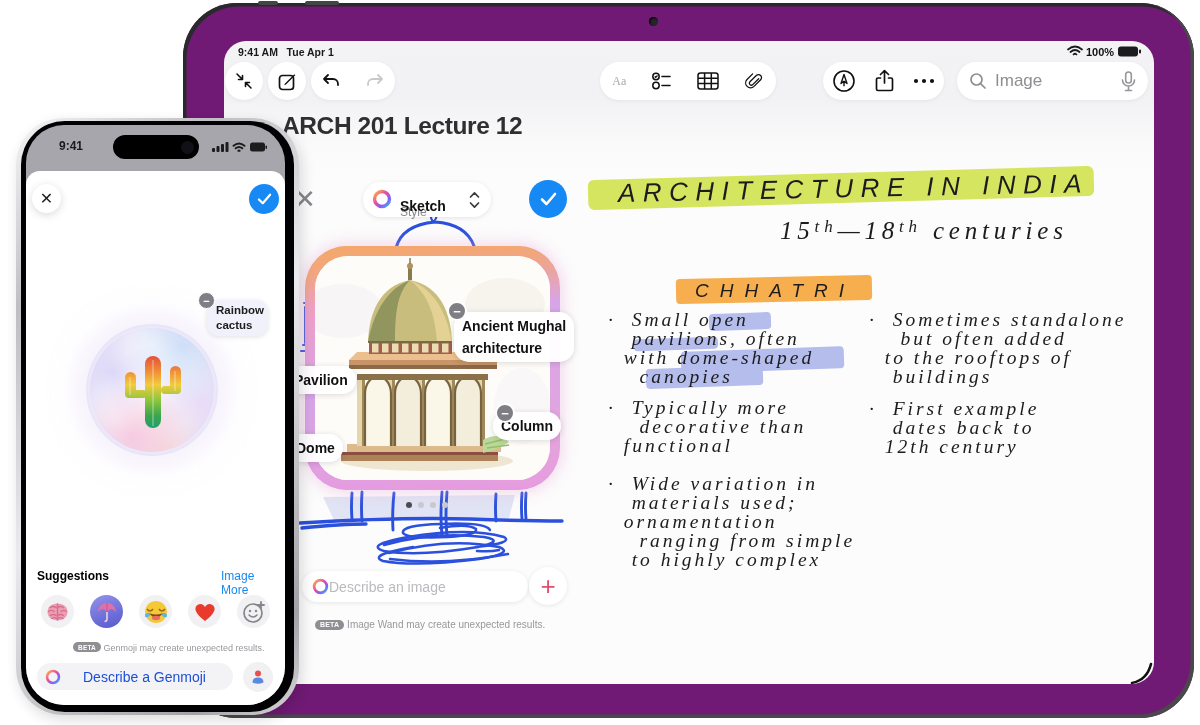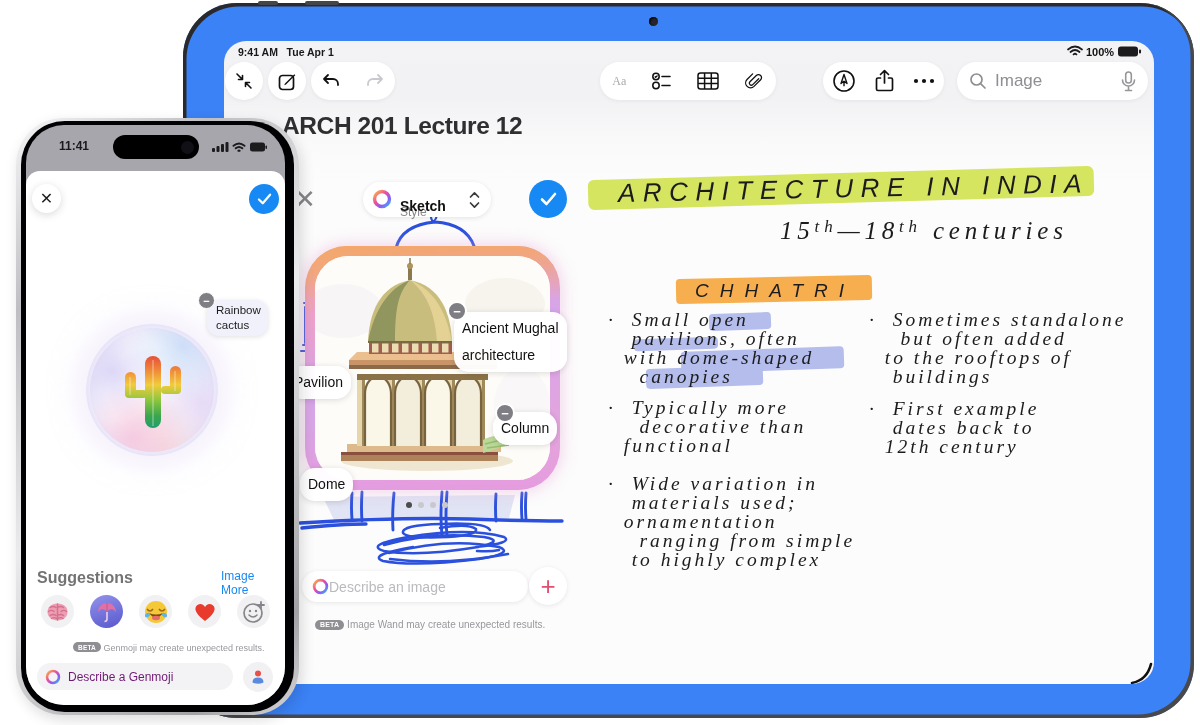--- a/index.html
+++ b/index.html
@@ -1,20 +1,20 @@
 <!DOCTYPE html>
 <html><head>
 <meta charset="utf-8">
 <style>
   * { margin:0; padding:0; box-sizing:border-box; }
   html,body { width:1200px; height:725px; background:#fff; overflow:hidden;
     font-family:"Liberation Sans", sans-serif; }
   
   #ipad { position:absolute; left:183px; top:3px; width:1011px; height:715px;
-    background:#3b82f6; border-radius:54px;
+    background:#701a75; border-radius:54px;
     box-shadow: inset -2px -2px 0 1.5px #49494b, inset 2px 2px 0 1.5px #2a2a2c; }
   .ipad-btn { position:absolute; top:-2px; height:4px; background:#454547; border-radius:2px; }
   #ipad-cam { position:absolute; left:466px; top:14px; width:9px; height:9px; border-radius:50%;
     background:#26262a; box-shadow: inset 1px 1px 2px #000; }
   #ipad-screen { position:absolute; left:41px; top:38px; width:930px; height:643px;
     background:linear-gradient(180deg,#f3f3f5 0,#f2f2f4 58px,#fafafb 105px,#fcfcfc 140px,#fcfcfc); border-radius:22px; overflow:hidden; }
   .ip-status { position:absolute; top:5px; left:14px; font-size:10.5px; font-weight:700;
     color:#19191b; }
   .ip-batt { position:absolute; top:3px; left:840px; width:80px; height:14px; }
   .pill { position:absolute; background:#fff; border-radius:19px; height:38px;
@@ -33,22 +33,22 @@
   
   #card { position:absolute; left:81px; top:205px; width:255px; height:244px; border-radius:42px;
     background: linear-gradient(160deg, #f4ab72 0%, #eda0cb 22%, #d7a5e8 45%, #dfa5e2 70%, #e8a6d6 100%);
     box-shadow: 0 0 16px 2px rgba(231,166,216,.45); }
   #card-b2 { position:absolute; inset:0; border-radius:42px;
     background: linear-gradient(180deg, rgba(243,167,107,.95) 0%, rgba(243,167,107,0) 22%),
                 linear-gradient(0deg, rgba(228,154,224,.85) 0%, rgba(228,154,224,0) 25%); }
   #card-inner { position:absolute; left:10px; top:10px; width:235px; height:224px;
     border-radius:33px; background:#fdfcf8; overflow:hidden;}
   .tag { position:absolute; background:rgba(255,255,255,.97); border-radius:15px;
-    font-weight:400; color:#111; box-shadow:0 1px 6px rgba(0,0,0,.14);
-    font-size:14px; line-height:27px; padding:3px 8px; }
+    font-weight:700; color:#111; box-shadow:0 1px 6px rgba(0,0,0,.14);
+    font-size:14px; line-height:22px; padding:3px 8px; }
   .minus { position:absolute; width:20px; height:20px; border-radius:50%;
     background:#7e7e84; border:2px solid #fff; color:#fff; display:flex; align-items:center;
     justify-content:center; font-size:13px; font-weight:700; line-height:1; }
   .dots { position:absolute; left:182px; top:461px; display:flex; gap:6px;}
   .dots i { width:6px; height:6px; border-radius:50%; background:#c9c9cd; }
   .dots i.on { background:#4c4c4e; }
   #iw-input { position:absolute; left:78px; top:530px; width:226px; height:31px;
     background:#fff; border-radius:16px; box-shadow:0 1px 5px rgba(0,0,0,.09);
     display:flex; align-items:center; }
   #iw-plus { position:absolute; left:305px; top:526px; width:38px; height:38px; border-radius:50%;
@@ -86,45 +86,45 @@
     background:#101016; }
   #ph-time { position:absolute; left:33px; top:14px; font-size:12px; font-weight:700; color:#1a1a1c;}
   #sheet { position:absolute; left:0; top:46px; width:259px; height:534px;
     background:#fff; border-radius:14px 14px 0 0; }
   #ph-x { position:absolute; left:6px; top:13px; width:29px; height:29px; border-radius:50%;
     background:#fff; box-shadow:0 2px 8px rgba(0,0,0,.15);
     display:flex;align-items:center;justify-content:center; font-size:16px; color:#1c1c1e;}
   #ph-check { position:absolute; left:223px; top:13px; width:30px; height:30px; border-radius:50%;
     background:#1789f4; display:flex;align-items:center;justify-content:center;}
   #rc-tag { position:absolute; left:181px; top:129px; width:61px; background:#f1f1fb; border-radius:12px;
-    font-weight:400; font-size:11.5px; line-height:15px; color:#1c1c1e; padding:3px 0 3px 9px;
+    font-weight:700; font-size:11.5px; line-height:15px; color:#1c1c1e; padding:3px 0 3px 9px;
     box-shadow:0 1px 5px rgba(0,0,0,.12);}
   #rc-minus { position:absolute; left:172px; top:121px; width:17px; height:17px; border-radius:50%;
     background:#7e7e84; border:1.5px solid #fff; color:#fff; display:flex;align-items:center;
     justify-content:center; font-size:11px; font-weight:700;}
   #glow { position:absolute; left:60px; top:153px; width:132px; height:132px; border-radius:50%;
     background:radial-gradient(circle at 50% 50%, #ffffff 0%, #ffffff 48%, #f3f1fb 62%, #e6e1f7 72%, rgba(235,226,247,.6) 82%, rgba(248,238,250,0) 95%);
     box-shadow: 0 0 22px 14px rgba(238,232,249,.55); }
   #glow2 { position:absolute; left:64px; top:157px; width:124px; height:124px; border-radius:50%;
     background:radial-gradient(circle at 35% 88%, rgba(244,196,222,.85), rgba(244,196,222,0) 40%),
                radial-gradient(circle at 75% 15%, rgba(196,216,246,.8), rgba(196,216,246,0) 40%),
                radial-gradient(circle at 18% 35%, rgba(206,198,243,.7), rgba(206,198,243,0) 38%),
                radial-gradient(circle at 88% 60%, rgba(222,206,244,.7), rgba(222,206,244,0) 40%),
                radial-gradient(circle at 60% 95%, rgba(246,214,212,.75), rgba(246,214,212,0) 40%);
   }
-  #sugg-lbl { position:absolute; left:11px; top:398px; font-size:16px; font-weight:700; color:#737373;}
+  #sugg-lbl { position:absolute; left:11px; top:398px; font-size:12px; font-weight:700; color:#000000;}
   #show-more { position:absolute; left:195px; top:398px; font-size:12px; color:#1789f4;}
   .emoji-c { position:absolute; top:424px; width:33px; height:33px; border-radius:50%;
     background:#f1f1f3; display:flex; align-items:center; justify-content:center; }
   #ph-beta { position:absolute; left:47px; top:471px; color:#98989d; font-size:9px;}
   #ph-input { position:absolute; left:11px; top:492px; width:196px; height:27px; border-radius:14px;
     background:#f3f3f5; display:flex; align-items:center; }
   #ph-avatar { position:absolute; left:217px; top:491px; width:30px; height:30px; border-radius:50%;
     background:#f1f1f3; display:flex; align-items:center; justify-content:center;}
-  .ph-placeholder { color:#701a75; font-size:12px; margin-left:7px; }
+  .ph-placeholder { color:#1d4ed8; font-size:14px; margin-left:22px; }
 </style>
 </head>
 <body>
 
 <div id="ipad">
   <div class="ipad-btn" style="left:75px; width:20px;"></div>
   <div class="ipad-btn" style="left:122px; width:34px;"></div>
   <div id="ipad-cam"></div>
   <div id="ipad-screen">
     <div class="ip-status">9:41 AM&nbsp;&nbsp;&nbsp;Tue Apr 1</div>
@@ -283,21 +283,21 @@
           <path d="M170 188 l20 -5 m-18 9 l22 -3" stroke="#93bf6a" stroke-width="1.5"></path>
         </svg>
       </div>
     </div>
 
     <div class="tag" style="left:230px; top:271px;">Ancient Mughal<br>architecture</div>
     <div class="minus" style="left:223px; top:260px;">−</div>
     <div class="tag" style="left:62px; top:325px;">Pavilion</div>
     <div class="tag" style="left:269px; top:371px;">Column</div>
     <div class="minus" style="left:271px; top:362px;">−</div>
-    <div class="tag" style="left:76px; top:393px;margin-top:34px;">Dome</div>
+    <div class="tag" style="left:64px; top:393px;">Dome</div>
     <div class="dots">
         <i class="on"></i>
         <i></i>
         <i></i>
         <i></i>
       </div>
 
     <div id="iw-x">✕</div>
     <div id="style-pill">
       <svg width="20" height="20" viewBox="0 0 20 20" style="position:absolute;left:9px;top:7px;">
@@ -360,21 +360,21 @@
 
     <svg style="position:absolute;left:905px;top:620px;" width="28" height="25" viewBox="0 0 28 25">
         <path d="M3 22 Q18 19 22 3" stroke="#111" stroke-width="2.6" fill="none" stroke-linecap="round"></path>
       </svg>
   </div>
 </div>
 
 <div id="iphone">
   <div id="iphone-black"></div>
   <div id="iphone-screen">
-    <div id="ph-time">11:41</div>
+    <div id="ph-time">9:41</div>
     <div id="dyn-island"></div>
     <div id="di-cam"></div>
     <svg style="position:absolute;left:186px;top:16px;" width="55" height="12" viewBox="0 0 55 12">
       <g fill="#1c1c1e">
         <rect x="0" y="7" width="3" height="4" rx="1"></rect>
           <rect x="4.5" y="5" width="3" height="6" rx="1"></rect>
         <rect x="9" y="3" width="3" height="8" rx="1"></rect>
           <rect x="13.5" y="1" width="3" height="10" rx="1"></rect>
       </g>
       <path d="M21.5 4.8 q5.5 -4.6 11 0 M23.7 7.3 q3.3 -2.8 6.6 0 M26.3 9.8 q0.7 -0.8 1.4 0" stroke="#1c1c1e" stroke-width="1.9" fill="none" stroke-linecap="round"></path>

